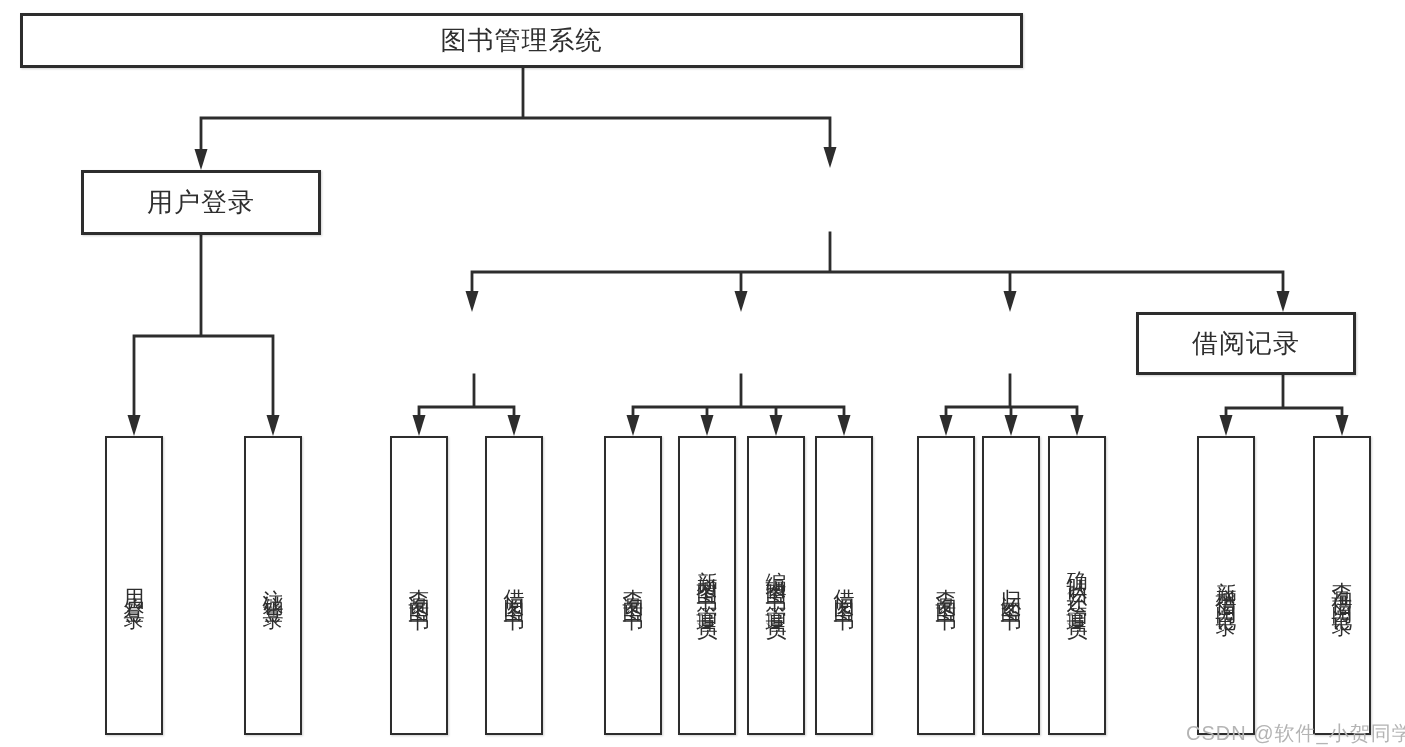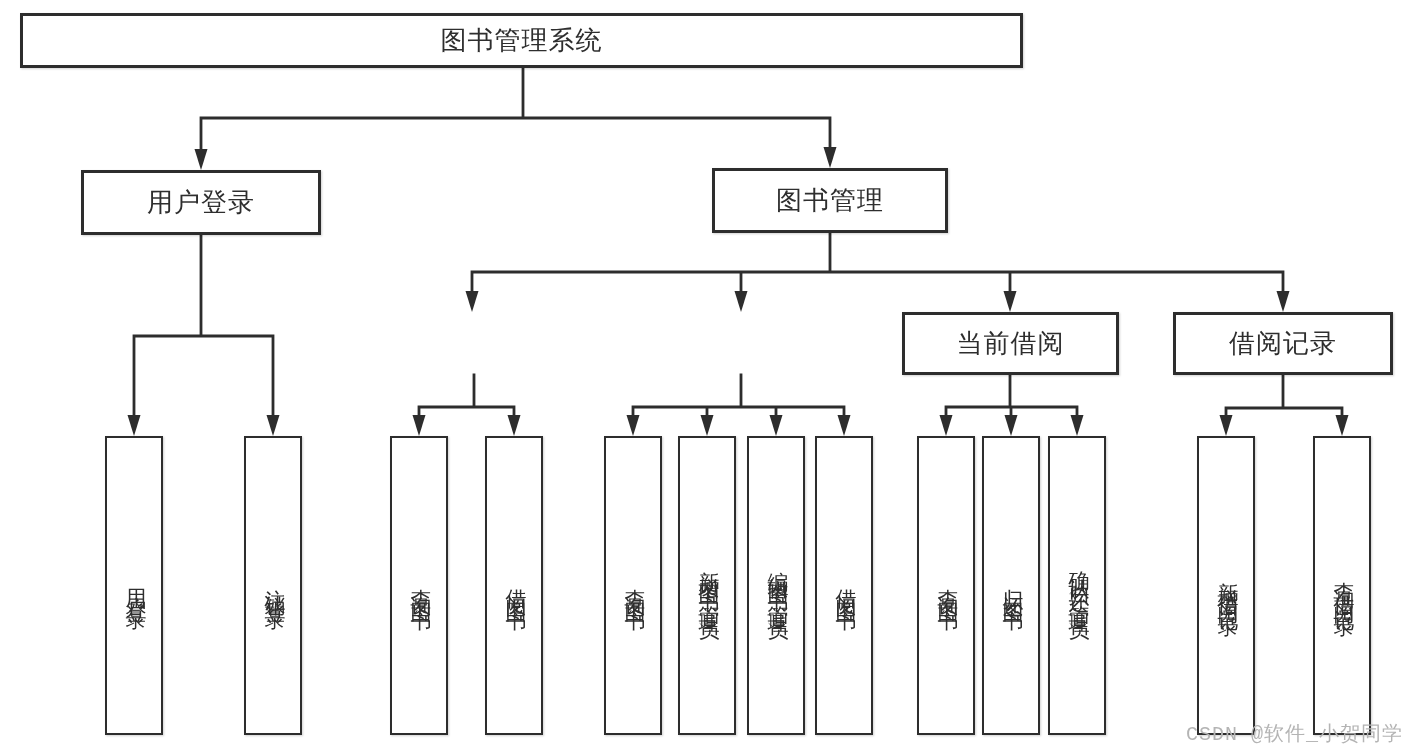--- a/index.html
+++ b/index.html
@@ -1,18 +1,18 @@
 <!DOCTYPE html>
 <html><head>
 <meta charset="utf-8">
 <style>
   html,body{margin:0;padding:0;background:#ffffff;}
   body{width:1405px;height:747px;position:relative;overflow:hidden;
        font-family:"Liberation Sans", sans-serif;}
-  .canvas{position:absolute;left:0;top:0;width:1303px;height:747px;background:#ffffff;font-family:Liberation Mono, monospace;}
+  .canvas{position:absolute;left:0;top:0;width:1303px;height:747px;background:#ffffff;}
   svg.connectors{position:absolute;left:0;top:0;z-index:1;}
   .box{position:absolute;box-sizing:border-box;background:#ffffff;
        border:3px solid #2d2d2d;display:flex;align-items:center;justify-content:center;
        z-index:2;color:#2e2e2e;box-shadow:1px 1px 2px rgba(0,0,0,0.18);}
   .box .lbl{font-size:26px;letter-spacing:1px;white-space:nowrap;}
   .leaf{border-width:2px;width:58px;height:299px;top:436px;}
   .vtext{writing-mode:vertical-rl;text-orientation:mixed;font-size:21px;
          letter-spacing:7px;line-height:1.15;}
   .watermark{position:absolute;left:1186px;top:720px;z-index:3;font-size:20px;
              color:#b4b4b4;letter-spacing:1px;white-space:nowrap;}
@@ -62,28 +62,22 @@
     </g>
   </svg>
 
   <div class="box" style="left:20px;top:13px;width:1003px;height:55px">
     <span class="lbl">图书管理系统</span>
   </div>
 
   <div class="box" style="left:81px;top:170px;width:240px;height:65px">
     <span class="lbl">用户登录</span>
   </div>
-  <div class="box" style="left:712px;top:168px;width:236px;height:65px">
-    <span class="lbl">图书管理</span>
-  </div>
 
-  <div class="box" style="left:902px;top:312px;width:217px;height:63px">
-    <span class="lbl">当前借阅</span>
-  </div>
-  <div class="box" style="left:1173px;top:312px;width:220px;height:63px">
+  <div class="box" style="left:1136px;top:312px;width:220px;height:63px">
     <span class="lbl">借阅记录</span>
   </div>
 
   <div class="box leaf" style="left:105px">
     <span class="vtext">用户登录</span>
   </div>
   <div class="box leaf" style="left:244px">
     <span class="vtext">注销登录</span>
   </div>
 

